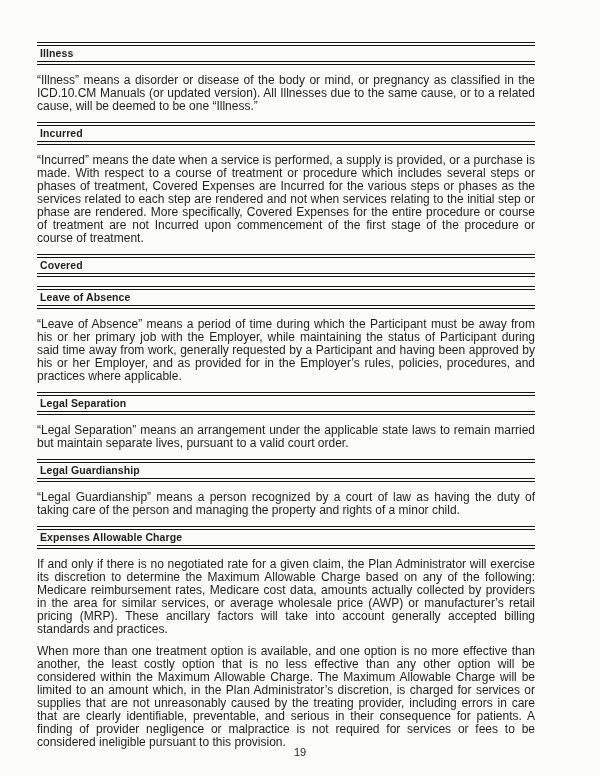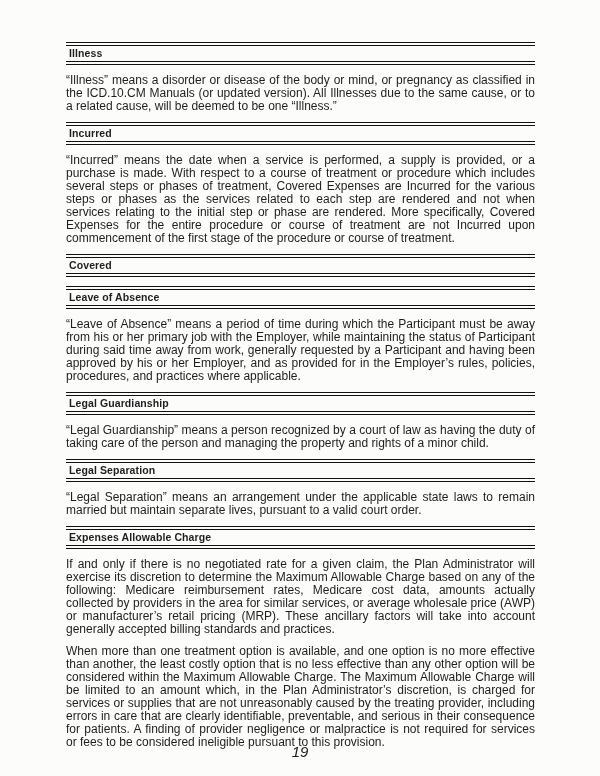--- a/index.html
+++ b/index.html
@@ -14,21 +14,21 @@
     height: 776px;
     background: var(--bg);
     overflow: hidden;
     position: relative;
     font-family: "Liberation Sans", sans-serif;
     color: var(--text);
   }
   .page {
     position: absolute;
     inset: 0;
-    padding: 42px 65px 0 66px;
+    padding: 42px 65px 0 37px;
     border-radius: 18px;
   }
   .doc-section {
     margin: 0 0 9px 0;
   }
   .section-header {
     border-top: 4px double var(--rule);
     border-bottom: 4px double var(--rule);
     padding: 2px 2px 2px 3px;
   }
@@ -45,23 +45,22 @@
     line-height: 13px;
     text-align: justify;
     text-justify: inter-word;
   }
   .page-number {
     position: absolute;
     top: 746px;
     left: 0;
     width: 100%;
     text-align: center;
-    font-size: 15px;
+    font-size: 11px;
     line-height: 12px;
-    font-style: italic;
   }
 </style>
 </head>
 <body>
 
 <main class="page">
   <div class="sections">
   <section class="doc-section">
     <header class="section-header">
       <span class="section-title">Illness</span>
@@ -90,33 +89,33 @@
     <header class="section-header">
       <span class="section-title">Leave of Absence</span>
     </header>
     <div class="section-body">
           <p class="para">“Leave of Absence” means a period of time during which the Participant must be away from his or her primary job with the Employer, while maintaining the status of Participant during said time away from work, generally requested by a Participant and having been approved by his or her Employer, and as provided for in the Employer’s rules, policies, procedures, and practices where applicable.</p>
         </div>
   </section>
 
   <section class="doc-section">
     <header class="section-header">
-      <span class="section-title">Legal Guardianship</span>
+      <span class="section-title">Legal Separation</span>
     </header>
     <div class="section-body">
-          <p class="para">“Legal Guardianship” means a person recognized by a court of law as having the duty of taking care of the person and managing the property and rights of a minor child.</p>
+          <p class="para">“Legal Separation” means an arrangement under the applicable state laws to remain married but maintain separate lives, pursuant to a valid court order.</p>
         </div>
   </section>
 
   <section class="doc-section">
     <header class="section-header">
-      <span class="section-title">Legal Separation</span>
+      <span class="section-title">Legal Guardianship</span>
     </header>
     <div class="section-body">
-          <p class="para">“Legal Separation” means an arrangement under the applicable state laws to remain married but maintain separate lives, pursuant to a valid court order.</p>
+          <p class="para">“Legal Guardianship” means a person recognized by a court of law as having the duty of taking care of the person and managing the property and rights of a minor child.</p>
         </div>
   </section>
 
   <section class="doc-section">
     <header class="section-header">
       <span class="section-title">Expenses Allowable Charge</span>
     </header>
     <div class="section-body">
           <p class="para">If and only if there is no negotiated rate for a given claim, the Plan Administrator will exercise its discretion to determine the Maximum Allowable Charge based on any of the following: Medicare reimbursement rates, Medicare cost data, amounts actually collected by providers in the area for similar services, or average wholesale price (AWP) or manufacturer’s retail pricing (MRP). These ancillary factors will take into account generally accepted billing standards and practices.</p>
           <p class="para">When more than one treatment option is available, and one option is no more effective than another, the least costly option that is no less effective than any other option will be considered within the Maximum Allowable Charge. The Maximum Allowable Charge will be limited to an amount which, in the Plan Administrator’s discretion, is charged for services or supplies that are not unreasonably caused by the treating provider, including errors in care that are clearly identifiable, preventable, and serious in their consequence for patients. A finding of provider negligence or malpractice is not required for services or fees to be considered ineligible pursuant to this provision.</p>

